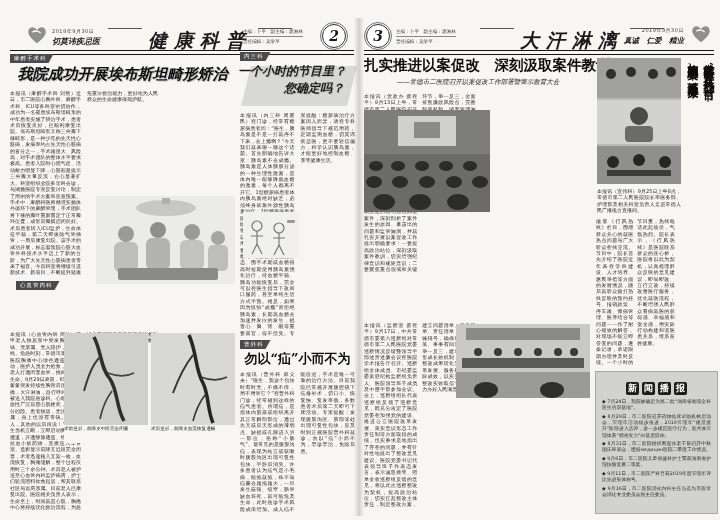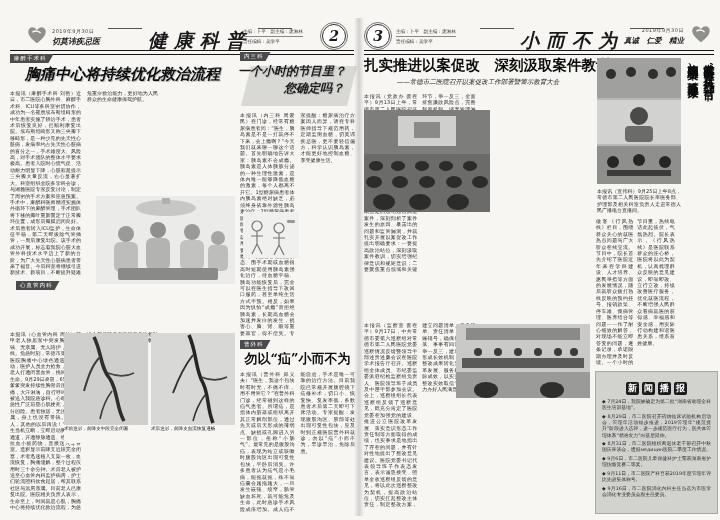--- a/index.html
+++ b/index.html
@@ -91,21 +91,21 @@
   <div class="abs editors" style="left:243px;top:28px;">
     <div class="l1">主编：卜平　副主编：庞湘林</div>
     <div>责任编辑：吴学平</div>
   </div>
   <div class="abs pagecircle" style="left:322px;top:24px;">
       <span>2</span>
     </div>
   <div class="abs dblrule" style="left:10px;top:50px;width:344px;"></div>
 
   <div class="abs tag" style="left:10px;top:54px;">麻醉手术科</div>
-  <div class="abs btitle ital" style="left:10px;top:65px;width:225px;font-size:15px;">胸痛中心将持续优化救治流程</div>
+  <div class="abs btitle ital" style="left:10px;top:65px;width:225px;font-size:15px;">我院成功开展埃布斯坦畸形矫治</div>
   <div class="abs small cols3" style="left:10px;top:90px;width:225px;height:194px;">本报讯（麻醉手术科 刘艳）近日，市二医院心胸外科、麻醉手术科、ICU等多科室密切协作，成功为一名罹患埃布斯坦畸形的中年患者实施了矫治手术，患者术后恢复良好，已顺利康复出院。埃布斯坦畸形又称三尖瓣下移畸形，是一种少见的先天性心脏病，发病率约占先天性心脏病的百分之一，手术难度大、风险高，对手术团队的整体水平要求极高。患者入院时心慌气促、活动耐力明显下降，心脏彩超提示三尖瓣大量反流，右心显著扩大。科室组织全院多学科会诊，与湘雅医院专家反复讨论，制定了周密的手术方案和应急预案。手术中，麻醉科医师精准实施体外循环下的麻醉管理，手术团队将下移的瓣叶重新固定于正常瓣环位置，成形后瓣膜启闭良好。术后患者转入ICU监护，生命体征平稳，第二天即拔除气管插管，一周后康复出院。该手术的成功开展，标志着我院心脏大血管外科技术水平迈上了新的台阶，为广大先天性心脏病患者带来了福音。今后科室将继续引进新技术、新项目，不断提升疑难危重症救治能力，更好地为人民群众的生命健康保驾护航。</div>
   <div class="abs photo" style="left:96px;top:196px;width:139px;height:88px;background:#ebebe9;">
     <svg width="139" height="88" viewBox="0 0 139 88">
       <rect width="139" height="88" fill="#ebebe9"></rect>
       <ellipse cx="70" cy="12" rx="30" ry="8" fill="#c7c7c5"></ellipse>
       <rect x="66" y="2" width="8" height="6" fill="#b0b0ae"></rect>
       <circle cx="30" cy="38" r="8" fill="#9a9a98"></circle>
         <rect x="18" y="46" width="24" height="30" rx="6" fill="#bdbdbb"></rect>
       <circle cx="62" cy="34" r="8" fill="#8f8f8d"></circle>
         <rect x="50" y="42" width="24" height="32" rx="6" fill="#b3b3b1"></rect>
@@ -173,21 +173,21 @@
 
   <div class="abs pagecircle" style="left:4px;top:24px;">
       <span>3</span>
     </div>
   <div class="abs editors" style="left:34px;top:28px;">
     <div class="l1">主编：卜平　副主编：庞湘林</div>
     <div>责任编辑：吴学平</div>
   </div>
   <div class="abs mastwrap" style="left:118px;top:28px;">
     <div class="mastrule"></div>
-    <div class="masthead">小而不为</div>
+    <div class="masthead">大汗淋漓</div>
     <div class="mastrule"></div>
   </div>
   <div class="abs hdate" style="left:246px;top:27px;width:76px;text-align:right;">2019年9月30日</div>
   <div class="abs hslogan" style="left:238px;top:36px;width:84px;text-align:right;font-size:7.5px;">真诚　仁爱　精业</div>
   <svg class="abs logo" style="left:328px;top:24px;" viewBox="0 0 24 22">
     <path d="M12 20 C4 14 1 9 3 5 C5 1 10 2 12 6 C14 2 19 1 21 5 C23 9 20 14 12 20Z" fill="#8f8f8d"></path>
     <path d="M7 8 C9 6 14 6 16 9" stroke="#fff" stroke-width="1.4" fill="none"></path>
   </svg>
   <div class="abs dblrule" style="left:2px;top:50px;width:350px;"></div>
 

